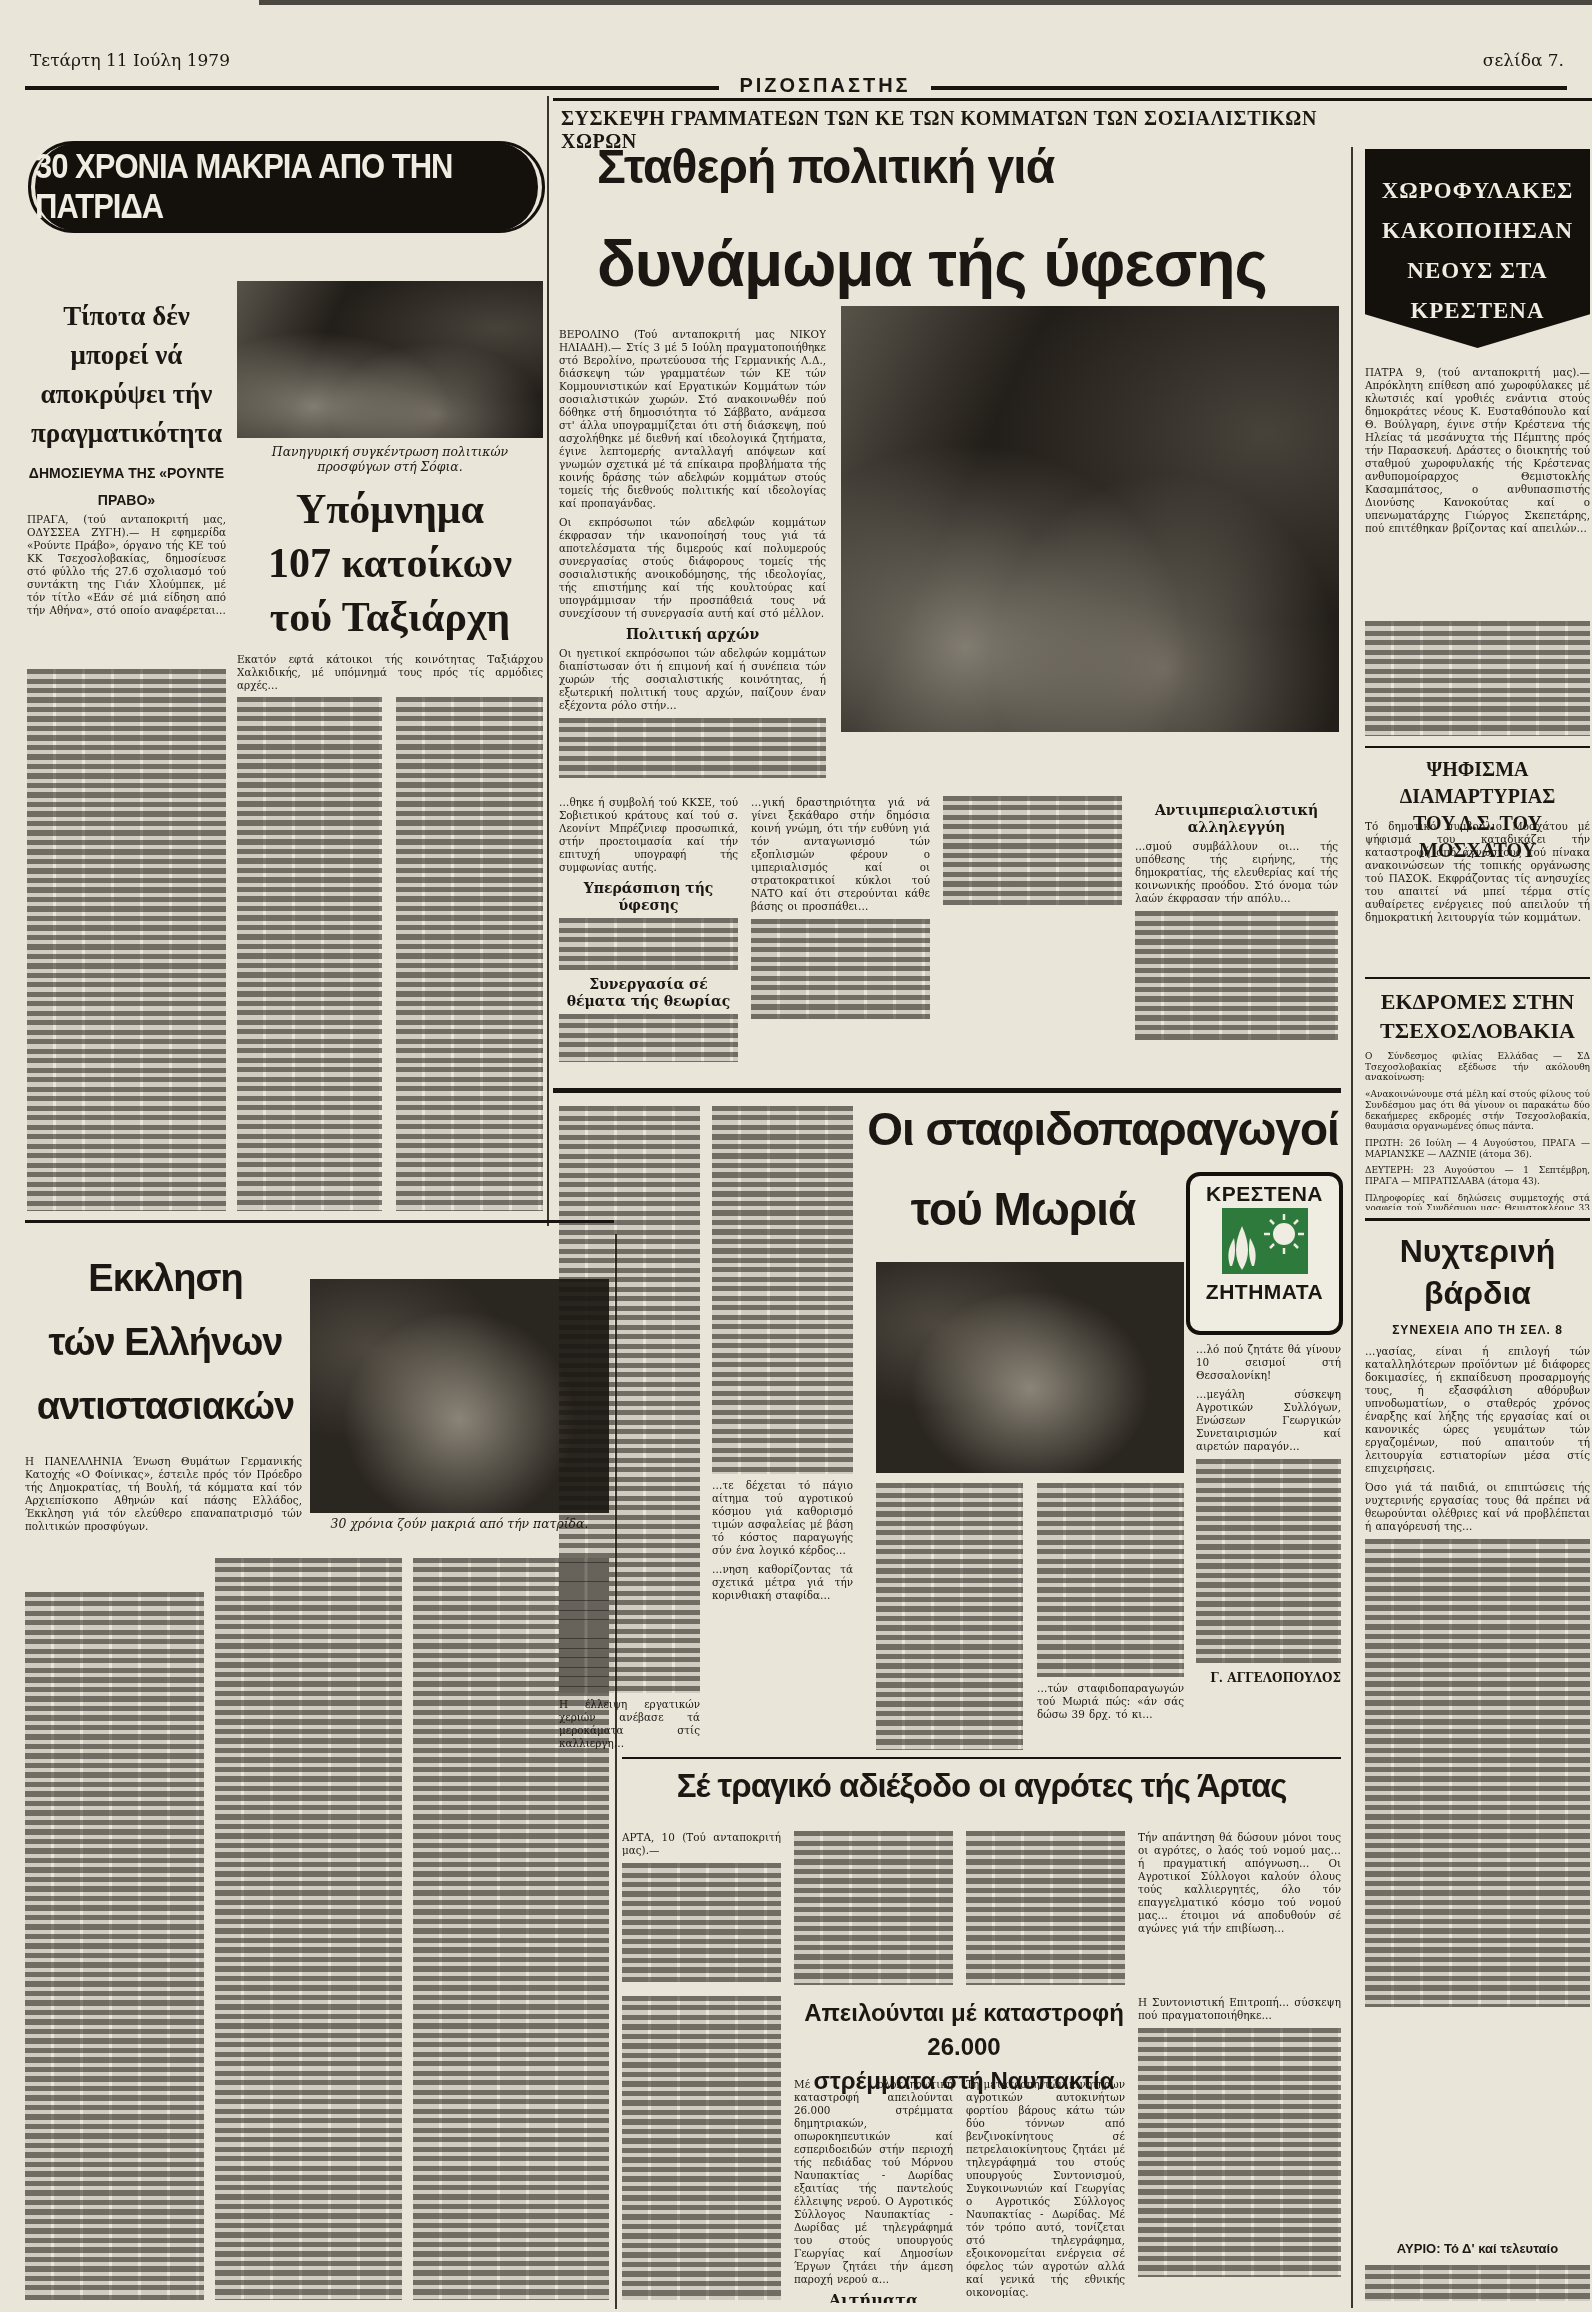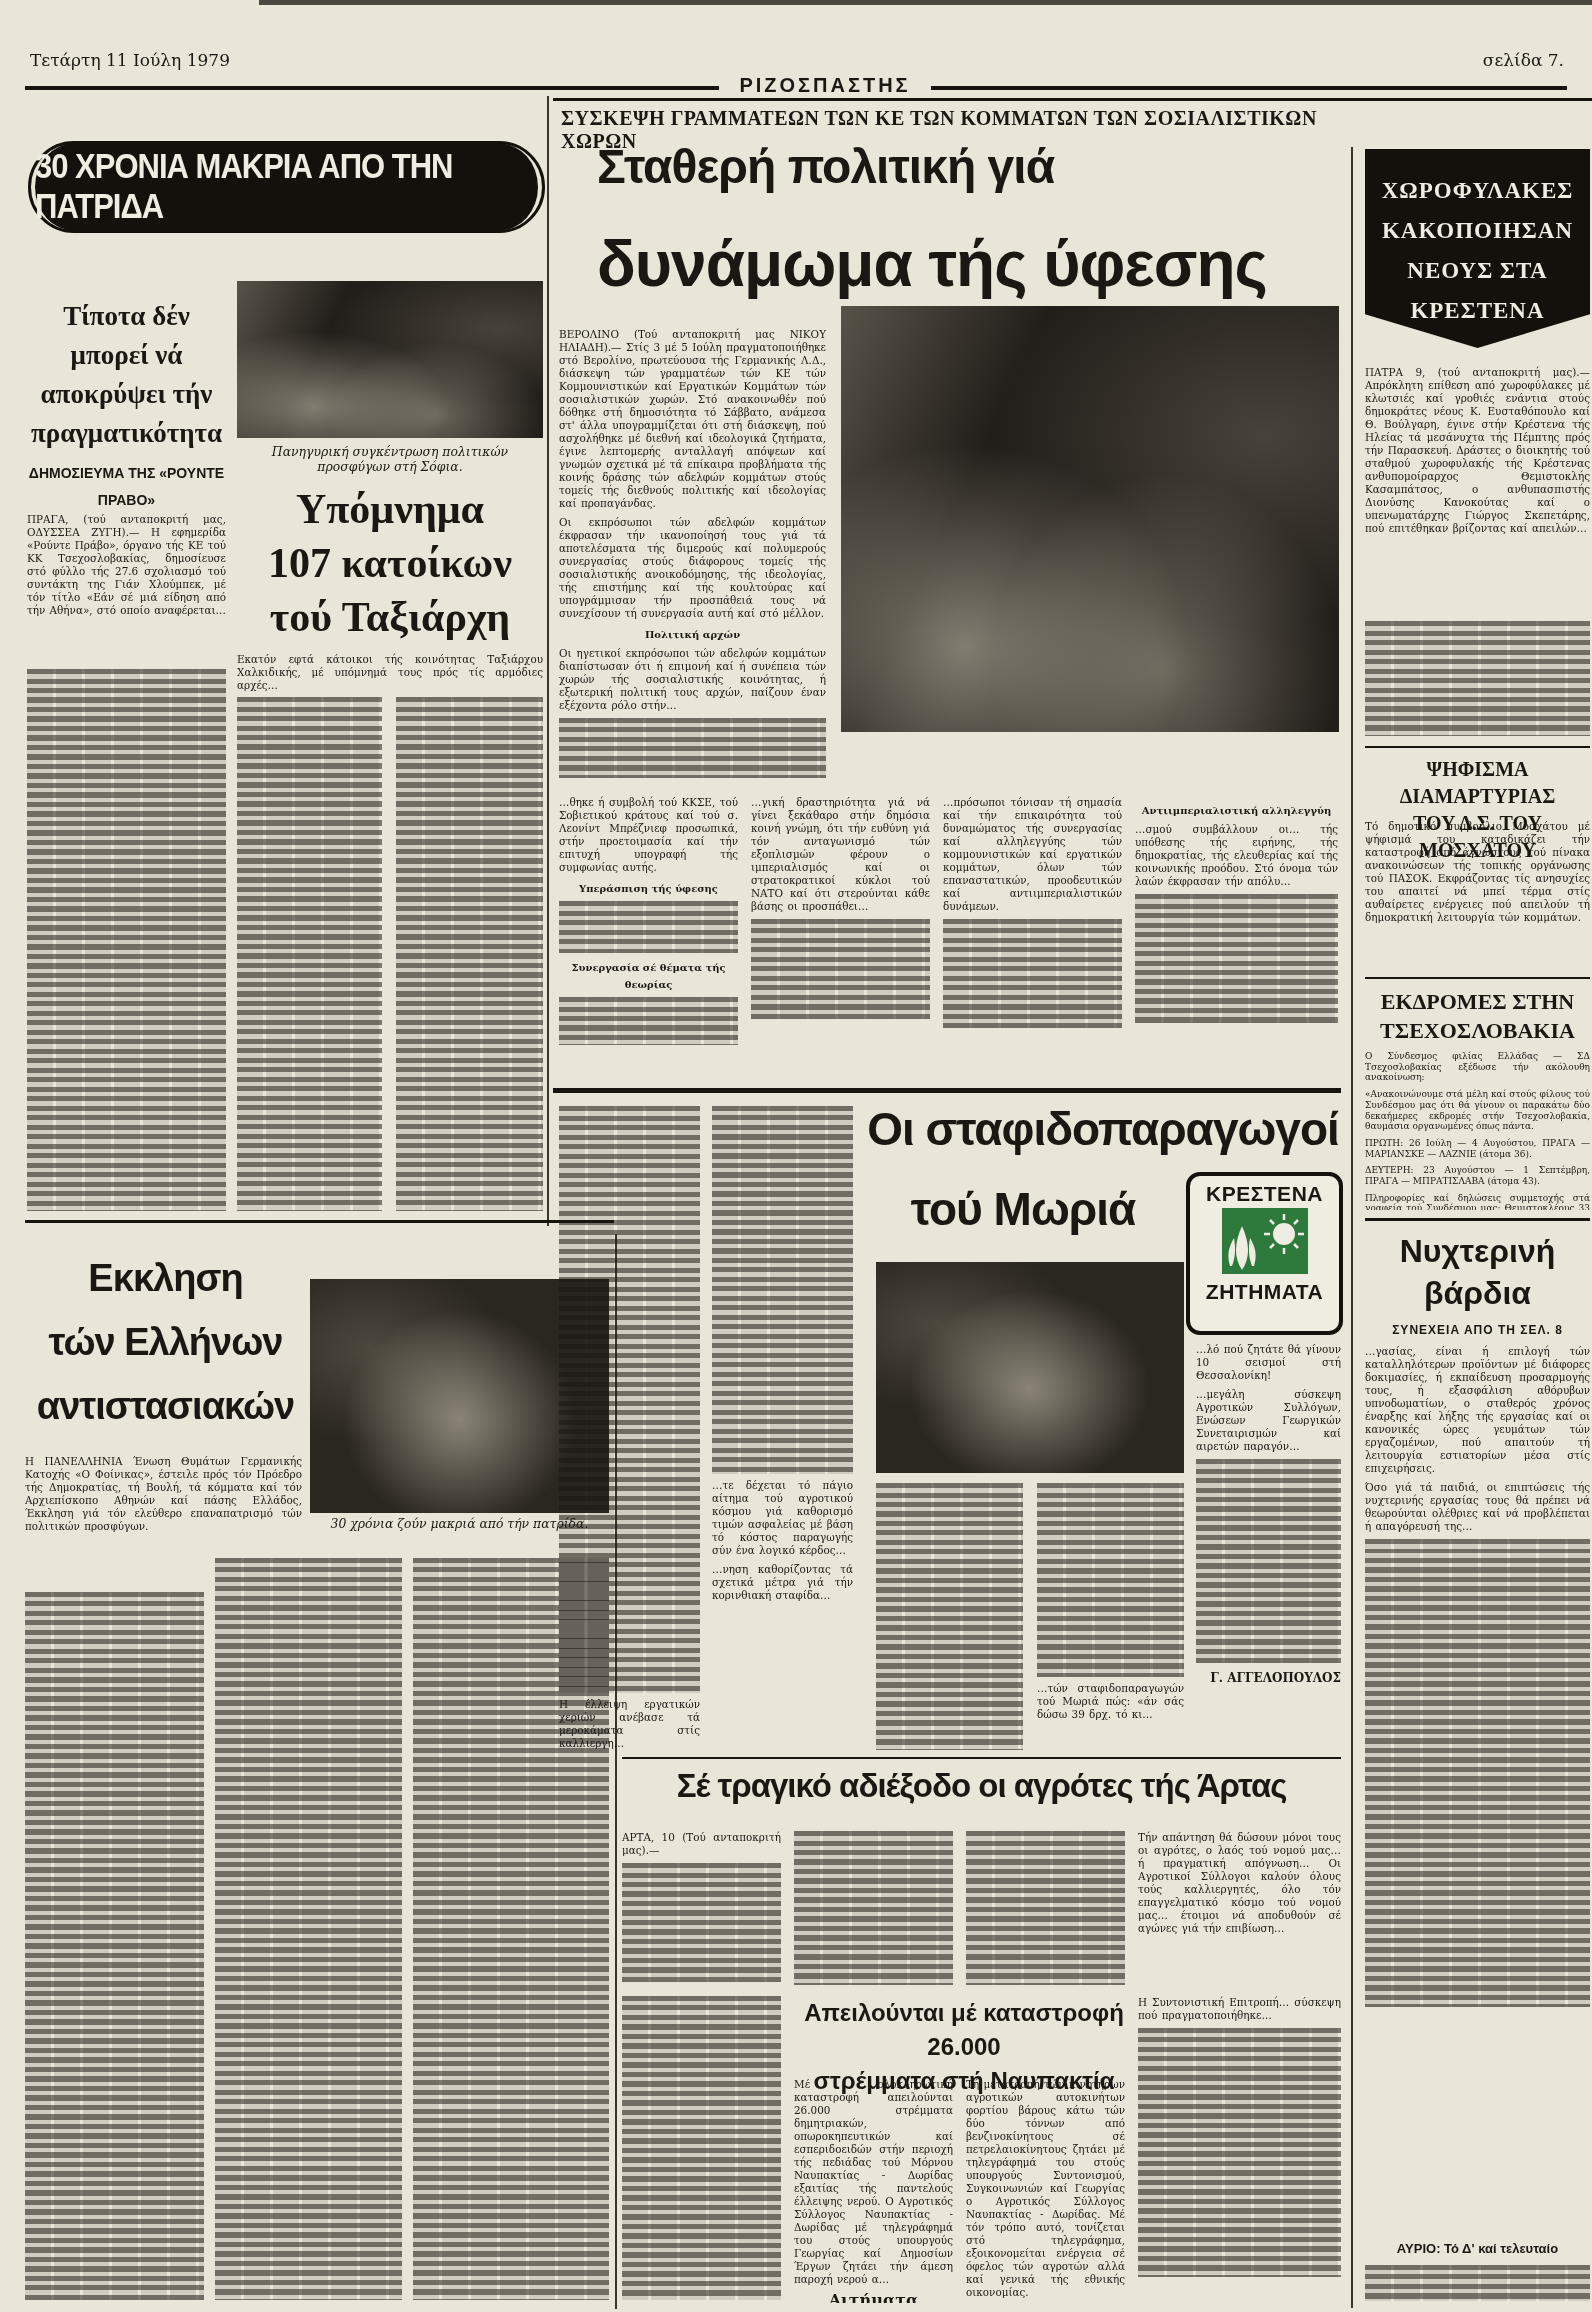--- a/index.html
+++ b/index.html
@@ -21,21 +21,21 @@
       radial-gradient(ellipse at 65% 85%, rgba(210,202,185,.42), transparent 38%),
       radial-gradient(ellipse at 85% 30%, rgba(140,132,118,.35), transparent 45%),
       linear-gradient(115deg, rgba(190,183,165,.35) 0%, transparent 30%),
       #221e19;}
   .photo2{background:
       radial-gradient(ellipse at 50% 60%, rgba(218,210,192,.55), transparent 55%),
       radial-gradient(ellipse at 20% 30%, rgba(120,112,100,.45), transparent 40%),
       #2a2620;}
   .headline-xl{font-family:"Liberation Sans",sans-serif;font-weight:bold;letter-spacing:-1px;}
   .caption{font-style:italic;font-size:12.4px;line-height:15px;}
-  .subhead{font-weight:bold;text-align:center;font-size:10px;line-height:17px;margin:6px 0 4px 0;}
+  .subhead{font-weight:bold;text-align:center;font-size:14px;line-height:17px;margin:6px 0 4px 0;}
   .banner30{background:#14100c;border-radius:48px;color:#efece2;display:flex;align-items:center;justify-content:center;}
   .banner30-outer{border:3px solid #14100c;border-radius:52px;padding:4px;}
   .pennant{background:#14100c;color:#efece2;clip-path:polygon(0 0,100% 0,100% 83%,50% 100%,0 83%);}
   .pennant-inner{padding-top:22px;text-align:center;font-family:"Liberation Serif",serif;
       font-weight:bold;font-size:23px;line-height:40px;letter-spacing:1px;}
   .agro-box{border:4px solid #14100c;border-radius:14px;background:#efece2;text-align:center;}
   .agro-word{font-family:"Liberation Sans",sans-serif;font-weight:bold;font-size:21px;letter-spacing:0.5px;}
   p{margin:0 0 6px 0;}
   .smudge{background:#23201b;opacity:.8;}
 </style>
@@ -112,21 +112,20 @@
     <div class="subhead">Υπεράσπιση τής ύφεσης</div>
     <div class="greek" style="height:52px;margin-bottom:6px;"></div>
     <div class="subhead">Συνεργασία σέ θέματα τής θεωρίας</div>
     <div class="greek" style="height:48px;"></div>
   </div>
   <div class="abs" style="left:751px;top:796px;width:179px;height:289px;overflow:hidden;">
     <p class="j">…γική δραστηριότητα γιά νά γίνει ξεκάθαρο στήν δημόσια κοινή γνώμη, ότι τήν ευθύνη γιά τόν ανταγωνισμό τών εξοπλισμών φέρουν ο ιμπεριαλισμός καί οι στρατοκρατικοί κύκλοι τού ΝΑΤΟ καί ότι στερούνται κάθε βάσης οι προσπάθει…</p>
     <div class="greek" style="height:100px;"></div>
   </div>
   <div class="abs" style="left:943px;top:796px;width:179px;height:289px;overflow:hidden;">
-    <p class="j">…πρόσωποι τόνισαν τή σημασία καί τήν επικαιρότητα τού δυναμώματος τής συνεργασίας καί αλληλεγγύης τών κομμουνιστικών καί εργατικών κομμάτων, όλων τών επαναστατικών, προοδευτικών καί αντιιμπεριαλιστικών δυνάμεων.</p>
     <div class="greek" style="height:109px;"></div>
   </div>
   <div class="abs" style="left:1135px;top:796px;width:203px;height:289px;overflow:hidden;">
     <div class="subhead">Αντιιμπεριαλιστική αλληλεγγύη</div>
     <p class="j">…σμού συμβάλλουν οι… τής υπόθεσης τής ειρήνης, τής δημοκρατίας, τής ελευθερίας καί τής κοινωνικής προόδου. Στό όνομα τών λαών έκφρασαν τήν απόλυ…</p>
     <div class="greek" style="height:129px;"></div>
   </div>
 
   <div class="abs rule" style="left:553px;top:1088px;width:788px;height:5px;"></div>
 

